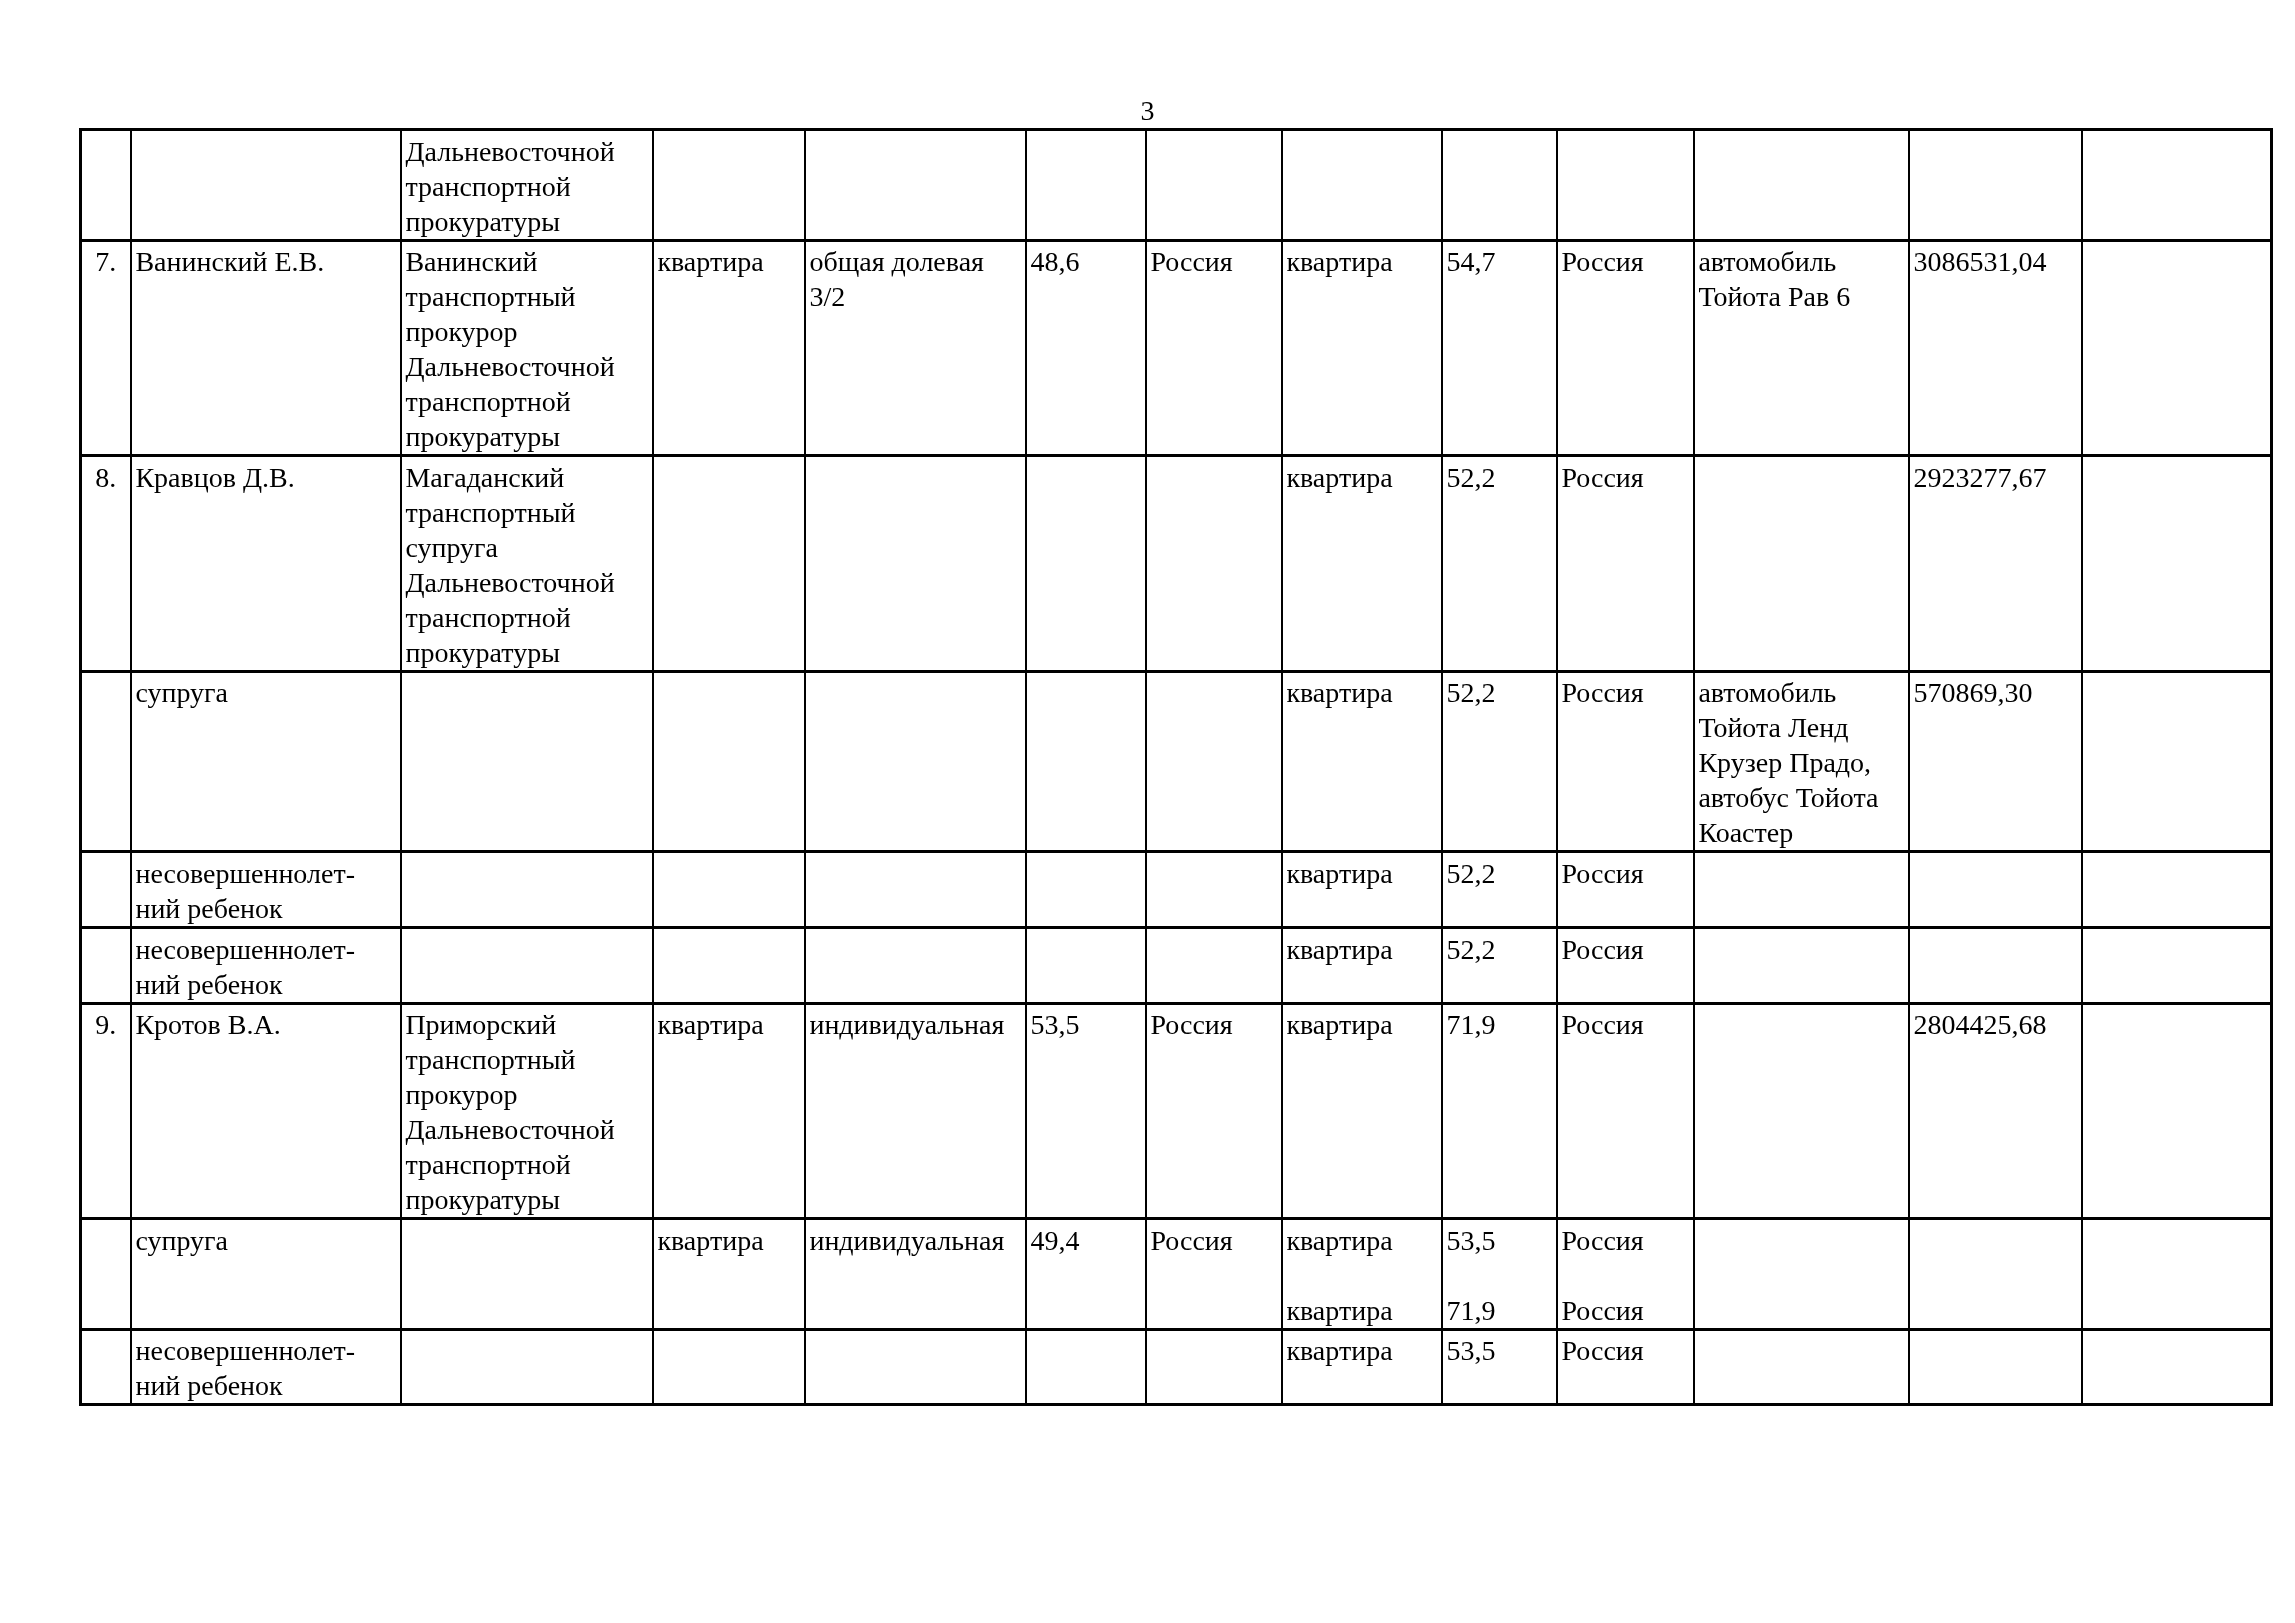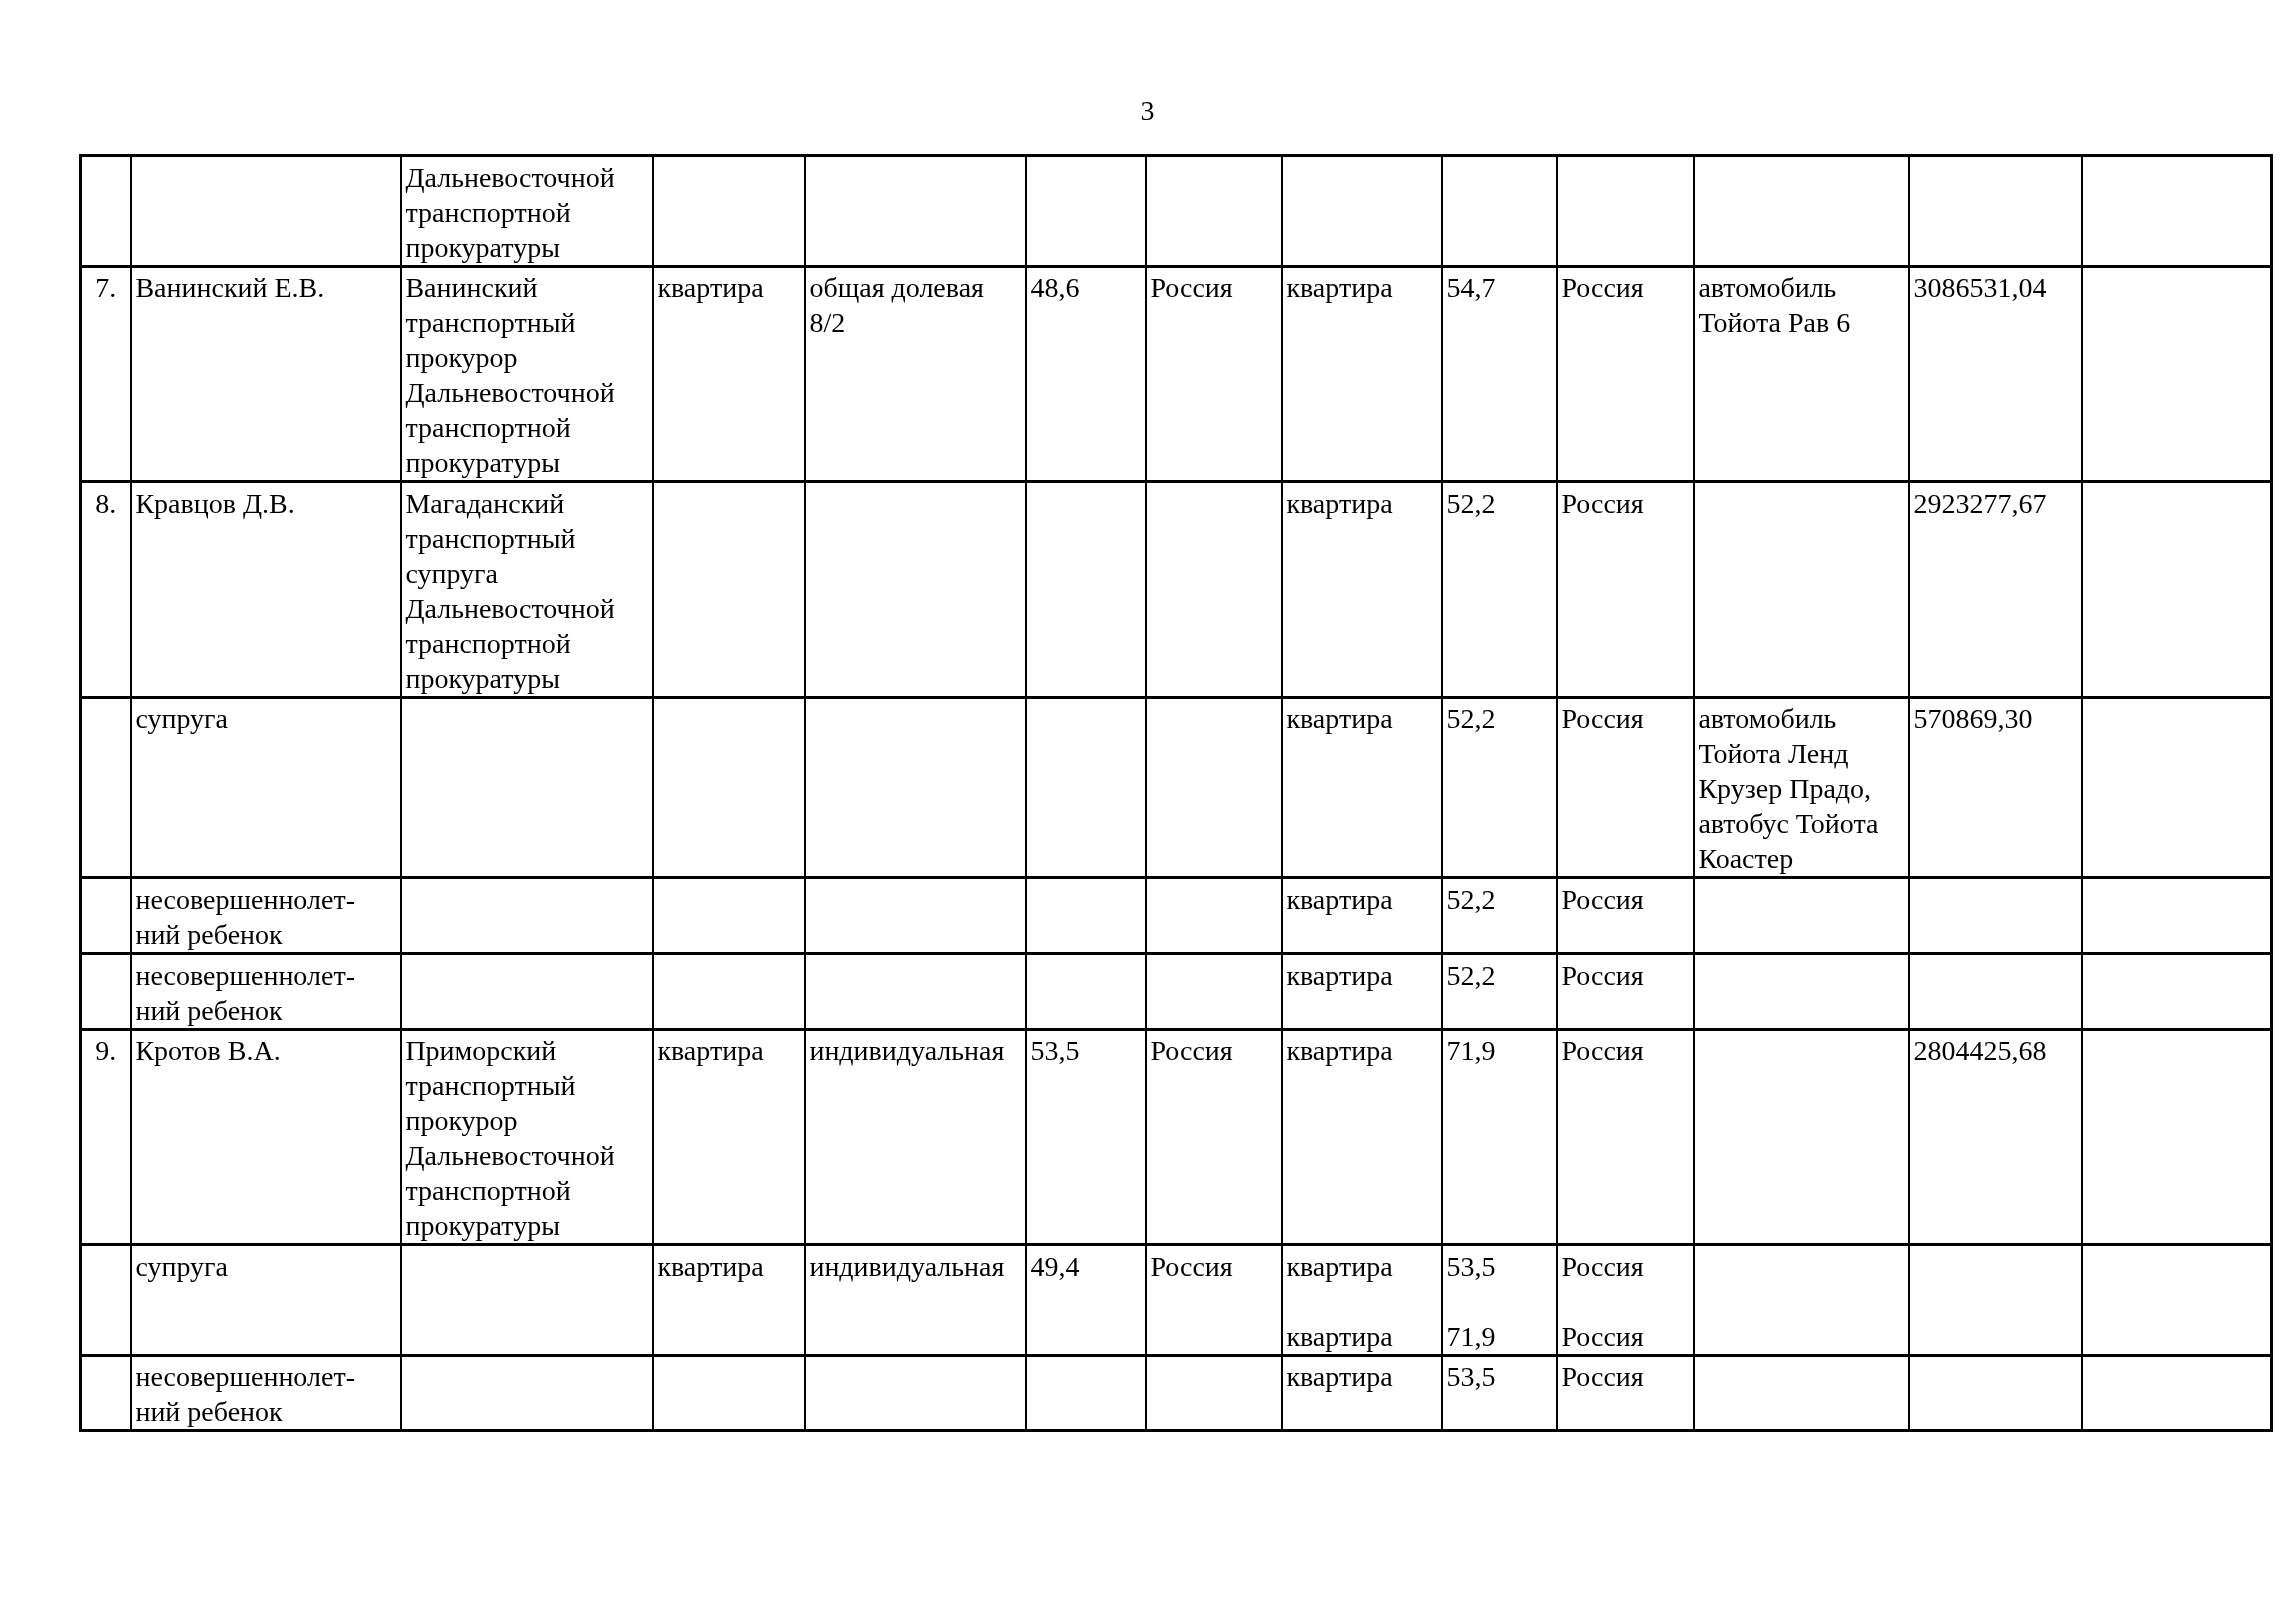--- a/index.html
+++ b/index.html
@@ -24,21 +24,21 @@
     top: 93px;
     left: 0;
     width: 2295px;
     text-align: center;
     font-size: 28px;
     line-height: 35px;
   }
   table.decl {
     position: absolute;
     left: 79px;
-    top: 154px;
+    top: 128px;
     width: 2193px;
     border-collapse: collapse;
     table-layout: fixed;
     border: 3.9px solid #000;
     padding-left: 20px;
   }
   table.decl td {
     border: 2.6px solid #000;
     border-top-width: 3.9px;
     border-bottom-width: 3.9px;
@@ -102,21 +102,21 @@
         <td class="c-income"></td>
         <td></td>
       </tr>
 
       <tr class="h321">
         <td class="c-num">7.</td>
         <td>Ванинский Е.В.</td>
         <td>Ванинский транспортный прокурор Дальневосточной транспортной прокуратуры</td>
         <td>квартира</td>
         <td>общая долевая
-8/2</td>
+3/2</td>
         <td>48,6</td>
         <td>Россия</td>
         <td>квартира</td>
         <td>54,7</td>
         <td>Россия</td>
         <td>автомобиль Тойота Рав 6</td>
         <td class="c-income">3086531,04</td>
         <td></td>
       </tr>
 

